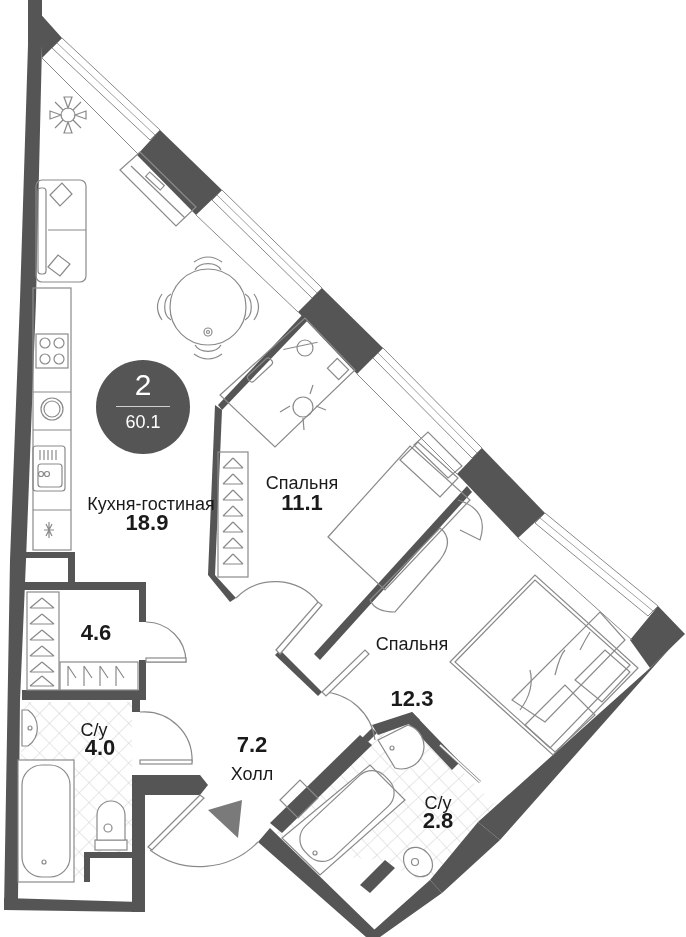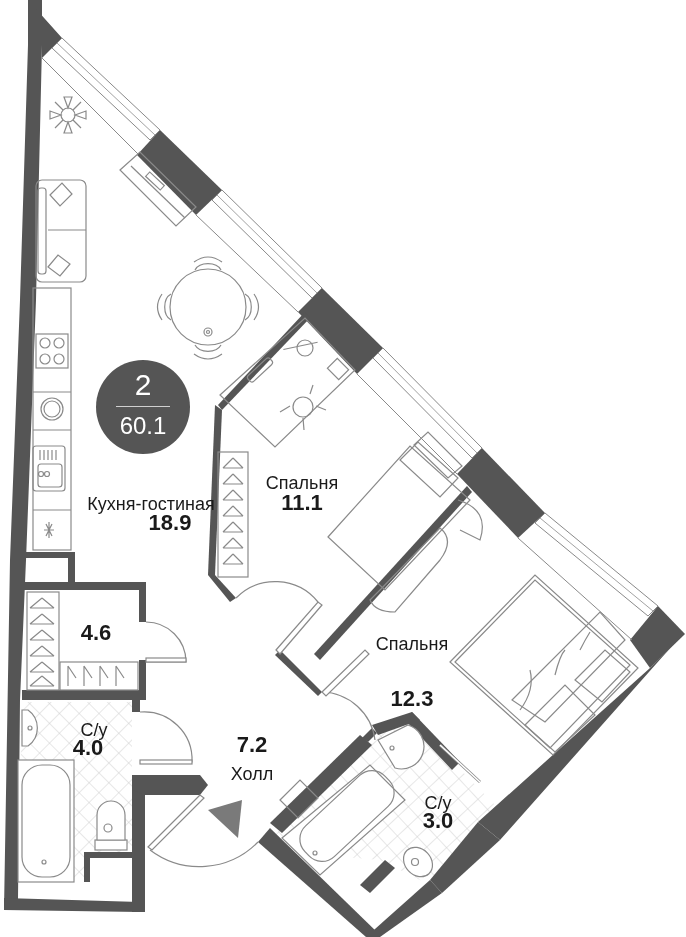--- a/index.html
+++ b/index.html
@@ -7,21 +7,21 @@
   svg { position: absolute; left: 0; top: 0; }
   .wall { fill: #555555; stroke: none; }
   .thin { fill: none; stroke: #8a8a8a; stroke-width: 1.2; }
   .thin2 { fill: #ffffff; stroke: #8a8a8a; stroke-width: 1.2; }
   .win { fill: #ffffff; stroke: #8a8a8a; stroke-width: 1; }
   .room-name { position: absolute; font-size: 18px; color: #1a1a1a; white-space: nowrap; text-align: center; font-family: "Liberation Sans", sans-serif; }
   .room-area { position: absolute; font-size: 22px; font-weight: bold; color: #1a1a1a; white-space: nowrap; text-align: center; font-family: "Liberation Sans", sans-serif; }
   .badge { position: absolute; left: 96px; top: 360px; width: 94px; height: 94px; border-radius: 50%; background: #555555; color: #ffffff; text-align: center; font-family: "Liberation Sans", sans-serif; }
   .badge .rooms { position: absolute; left: 0; right: 0; top: 8px; font-size: 30px; }
   .badge .line { position: absolute; left: 20px; right: 20px; top: 46px; height: 1px; background: #d0d0d0; }
-  .badge .total { position: absolute; left: 0; right: 0; top: 52px; font-size: 24px; }
+  .badge .total { position: absolute; left: 0; right: 0; top: 52px; font-size: 18px; }
 </style>
 </head>
 <body>
 
 <svg width="686" height="937" viewBox="0 0 686 937">
   <defs>
     <pattern id="tilePattern" width="14" height="14" patternUnits="userSpaceOnUse" patternTransform="rotate(45)">
       <rect width="14" height="14" fill="#ffffff"></rect>
       <path d="M0 0 L0 14 M0 0 L14 0" stroke="#cfcfcf" stroke-width="1"></path>
     </pattern>
@@ -270,30 +270,30 @@
   </g>
 </svg>
 
 <div class="badge">
   <div class="rooms">2</div>
   <div class="line"></div>
   <div class="total">60.1</div>
 </div>
 
 <div class="room-name" style="left:76px;top:494px;width:150px;">Кухня-гостиная</div>
-<div class="room-area" style="left:72px;top:510px;width:150px;padding-left:23px;">18.9</div>
+<div class="room-area" style="left:72px;top:510px;width:150px;">18.9</div>
 
 <div class="room-name" style="left:262px;top:473px;width:80px;">Спальня</div>
 <div class="room-area" style="left:262px;top:490px;width:80px;">11.1</div>
 
 <div class="room-name" style="left:372px;top:634px;width:80px;">Спальня</div>
 <div class="room-area" style="left:372px;top:686px;width:80px;">12.3</div>
 
 <div class="room-area" style="left:68px;top:620px;width:56px;">4.6</div>
 
 <div class="room-name" style="left:222px;top:716px;width:60px;margin-top:48px;">Холл</div>
 <div class="room-area" style="left:222px;top:732px;width:60px;">7.2</div>
 
 <div class="room-name" style="left:74px;top:720px;width:40px;">С/у</div>
-<div class="room-area" style="left:64px;top:735px;width:48px;">4.0</div>
+<div class="room-area" style="left:76px;top:735px;width:48px;">4.0</div>
 
 <div class="room-name" style="left:418px;top:793px;width:40px;">С/у</div>
-<div class="room-area" style="left:414px;top:808px;width:48px;">3.0</div>
+<div class="room-area" style="left:414px;top:808px;width:48px;">2.8</div>
 
 </body></html>

